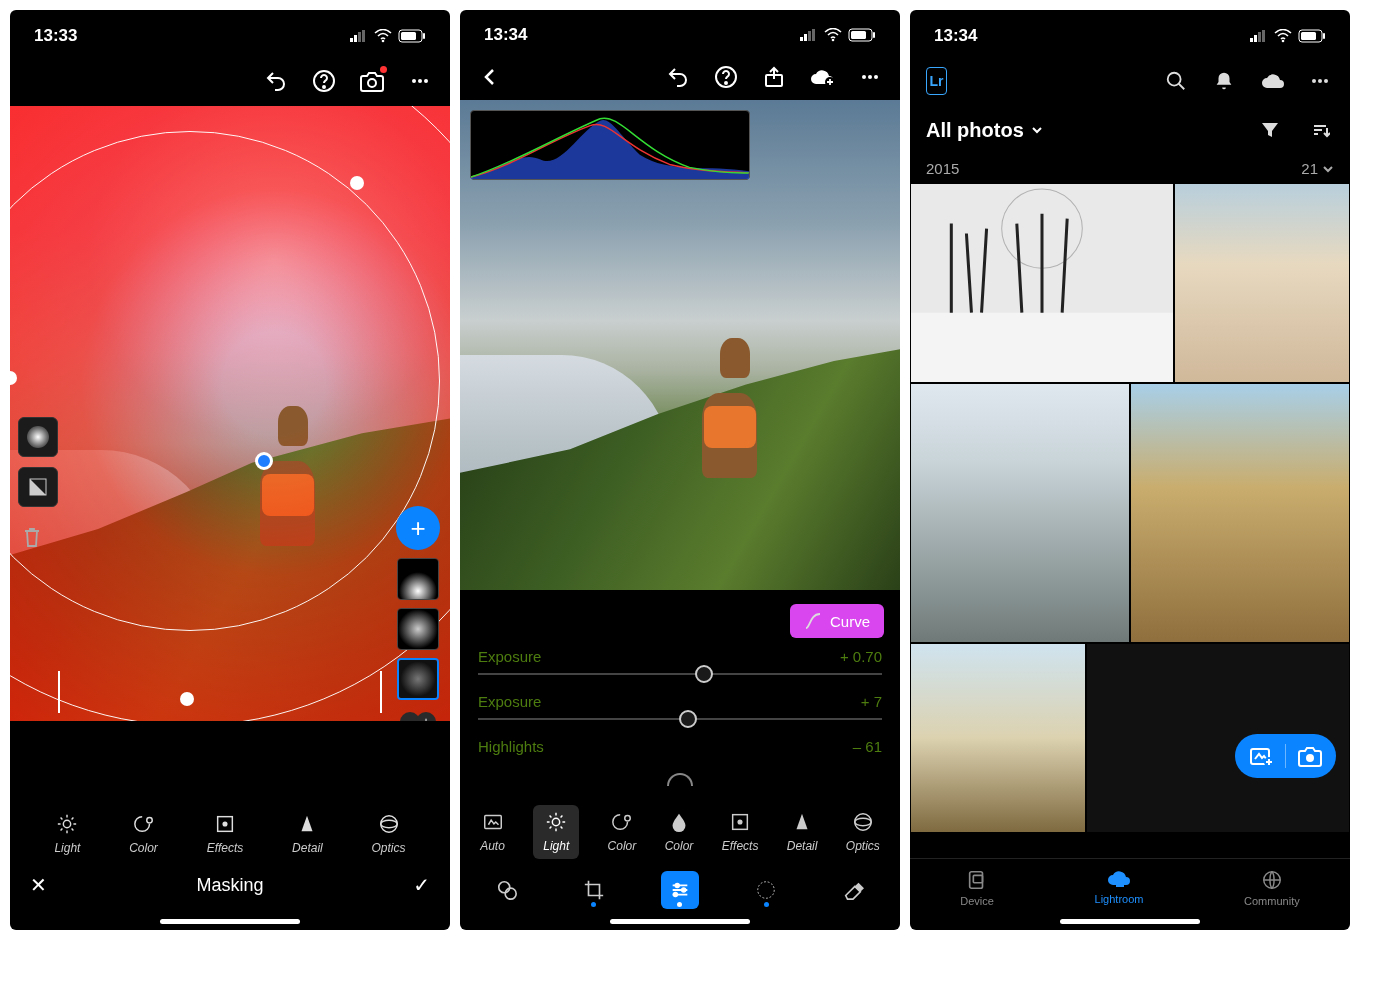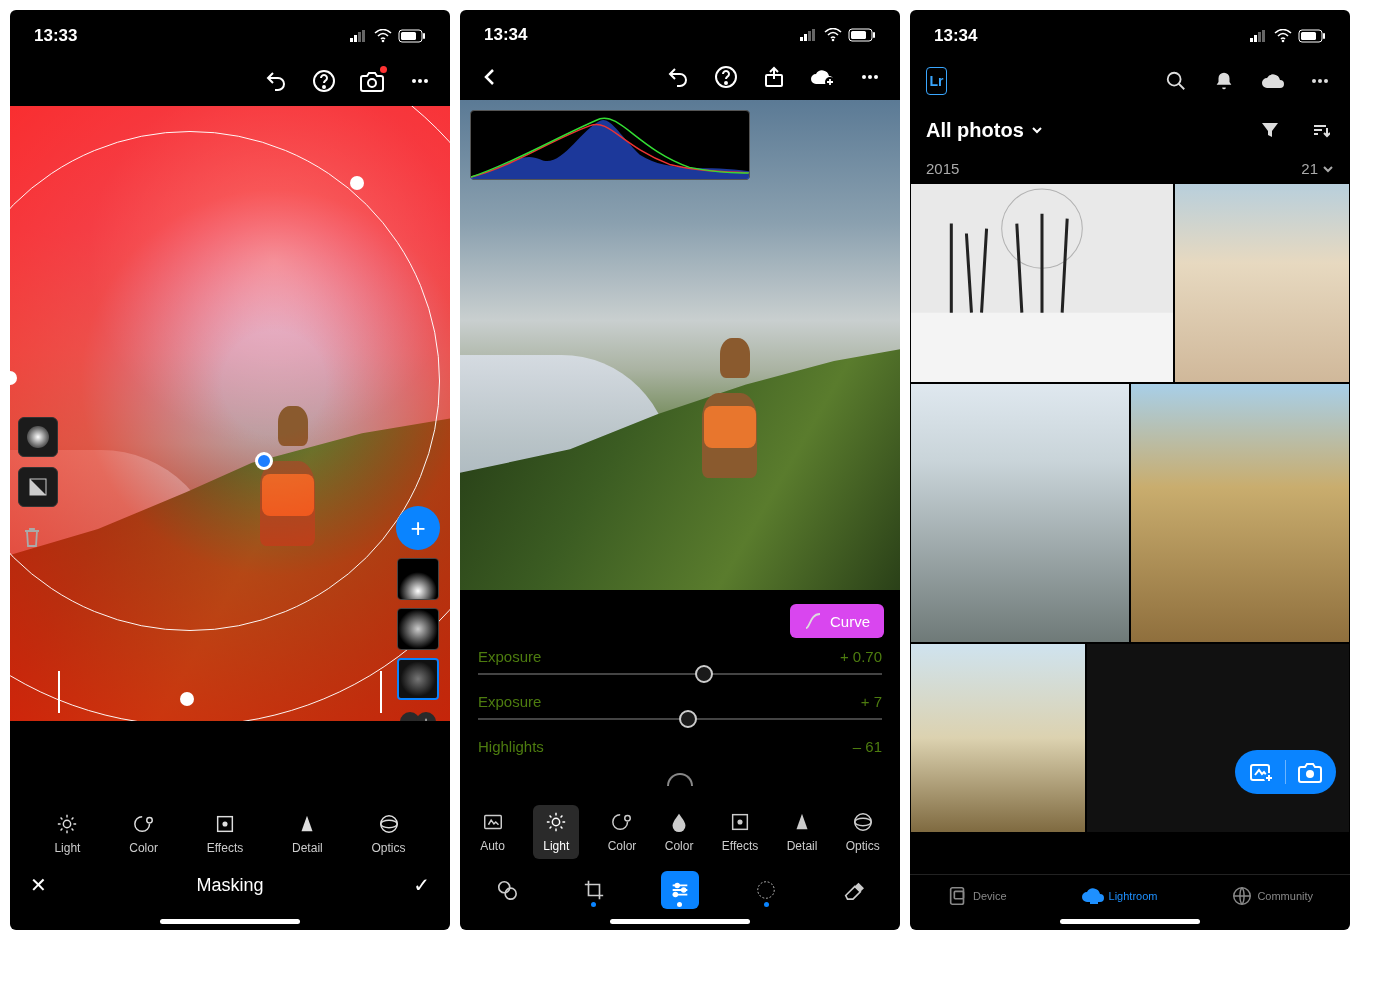--- a/index.html
+++ b/index.html
@@ -61,21 +61,21 @@
   .mask-th{width:42px;height:42px;border:1px solid #444;border-radius:4px;background:#000;overflow:hidden;}
   .mask-th.sel{border:2px solid #0a84ff;}
   .mask-th .m1{width:100%;height:100%;background:radial-gradient(circle at 50% 80%,#fff,#000 50%);}
   .mask-th .m2{width:100%;height:100%;background:radial-gradient(circle,#ccc,#000 70%);}
   .mask-th .m3{width:100%;height:100%;background:radial-gradient(circle,#777,#111 65%);}
   .zoom-ctrl{display:flex;gap:-4px;margin-top:4px;}
   .zc{width:20px;height:20px;border-radius:50%;background:#2a2a2a;display:flex;align-items:center;justify-content:center;font-size:12px;}
 
   
   .toolrow{display:flex;justify-content:space-around;align-items:center;padding:12px 20px 4px;}
-  .tool{display:flex;flex-direction:column;align-items:center;gap:6px;font-size:12px;color:#ccc;}
+  .tool{display:flex;flex-direction:column;align-items:center;gap:6px;font-size:12px;color:#ccc;font-style:italic;}
   .tool.sel{background:#2a2a2a;border-radius:6px;padding:6px 10px;}
   .tool svg, .tool .ico{width:22px;height:22px;}
   .titlebar{display:flex;align-items:center;justify-content:space-between;padding:14px 20px;font-size:18px;}
   .check,.x{font-size:20px;}
   .homebar{height:5px;width:140px;background:#fff;border-radius:3px;margin:8px auto 6px;}
 
   
   .s2 .photo{height:490px;}
   .s2 .sky2{position:absolute;inset:0;background:linear-gradient(#5b7a95 0%,#8aa0af 25%,#c9cfcf 45%,#aab3a2 55%,#5e7b3d 70%,#2e4522 100%);}
   .histogram{position:absolute;top:10px;left:10px;width:280px;height:70px;background:#000;border:1px solid #555;border-radius:4px;}
@@ -106,21 +106,21 @@
   
   .th-park{background:linear-gradient(#e5e5e5 0%,#ddd 50%,#fff 55%,#eee 100%);}
   .th-bldg{background:linear-gradient(#b8cfdc 0%,#e7d9c0 40%,#d0b89a 100%);}
   .th-dark{background:#111;}
   .th-alley{background:linear-gradient(#dfe8ef 0%,#c9d4d9 30%,#6f7a78 100%);}
   .th-street{background:linear-gradient(#a8cfe8 0%,#c9ad6e 40%,#8f6f3d 100%);}
   .th-town{background:linear-gradient(#cfe3ef 0%,#dcd2b0 50%,#7f6a40 100%);}
   .fab{position:absolute;right:14px;bottom:80px;background:#0a84ff;border-radius:30px;display:flex;align-items:center;padding:10px 14px;gap:12px;}
   .fab .sep{width:1px;height:24px;background:rgba(255,255,255,.4);}
   .nav{display:flex;justify-content:space-around;padding:10px 0 4px;border-top:1px solid #222;}
-  .nav .item{display:flex;flex-direction:row;align-items:center;gap:4px;font-size:11px;color:#888;}
+  .nav .item{display:flex;flex-direction:column;align-items:center;gap:4px;font-size:11px;color:#888;}
   .nav .item.sel{color:#1e90ff;}
 </style>
 </head>
 <body>
 
 <div class="phone s1">
   <div class="statusbar">
     <span>13:33</span>
     <div class="status-icons">
       <div class="sig">

